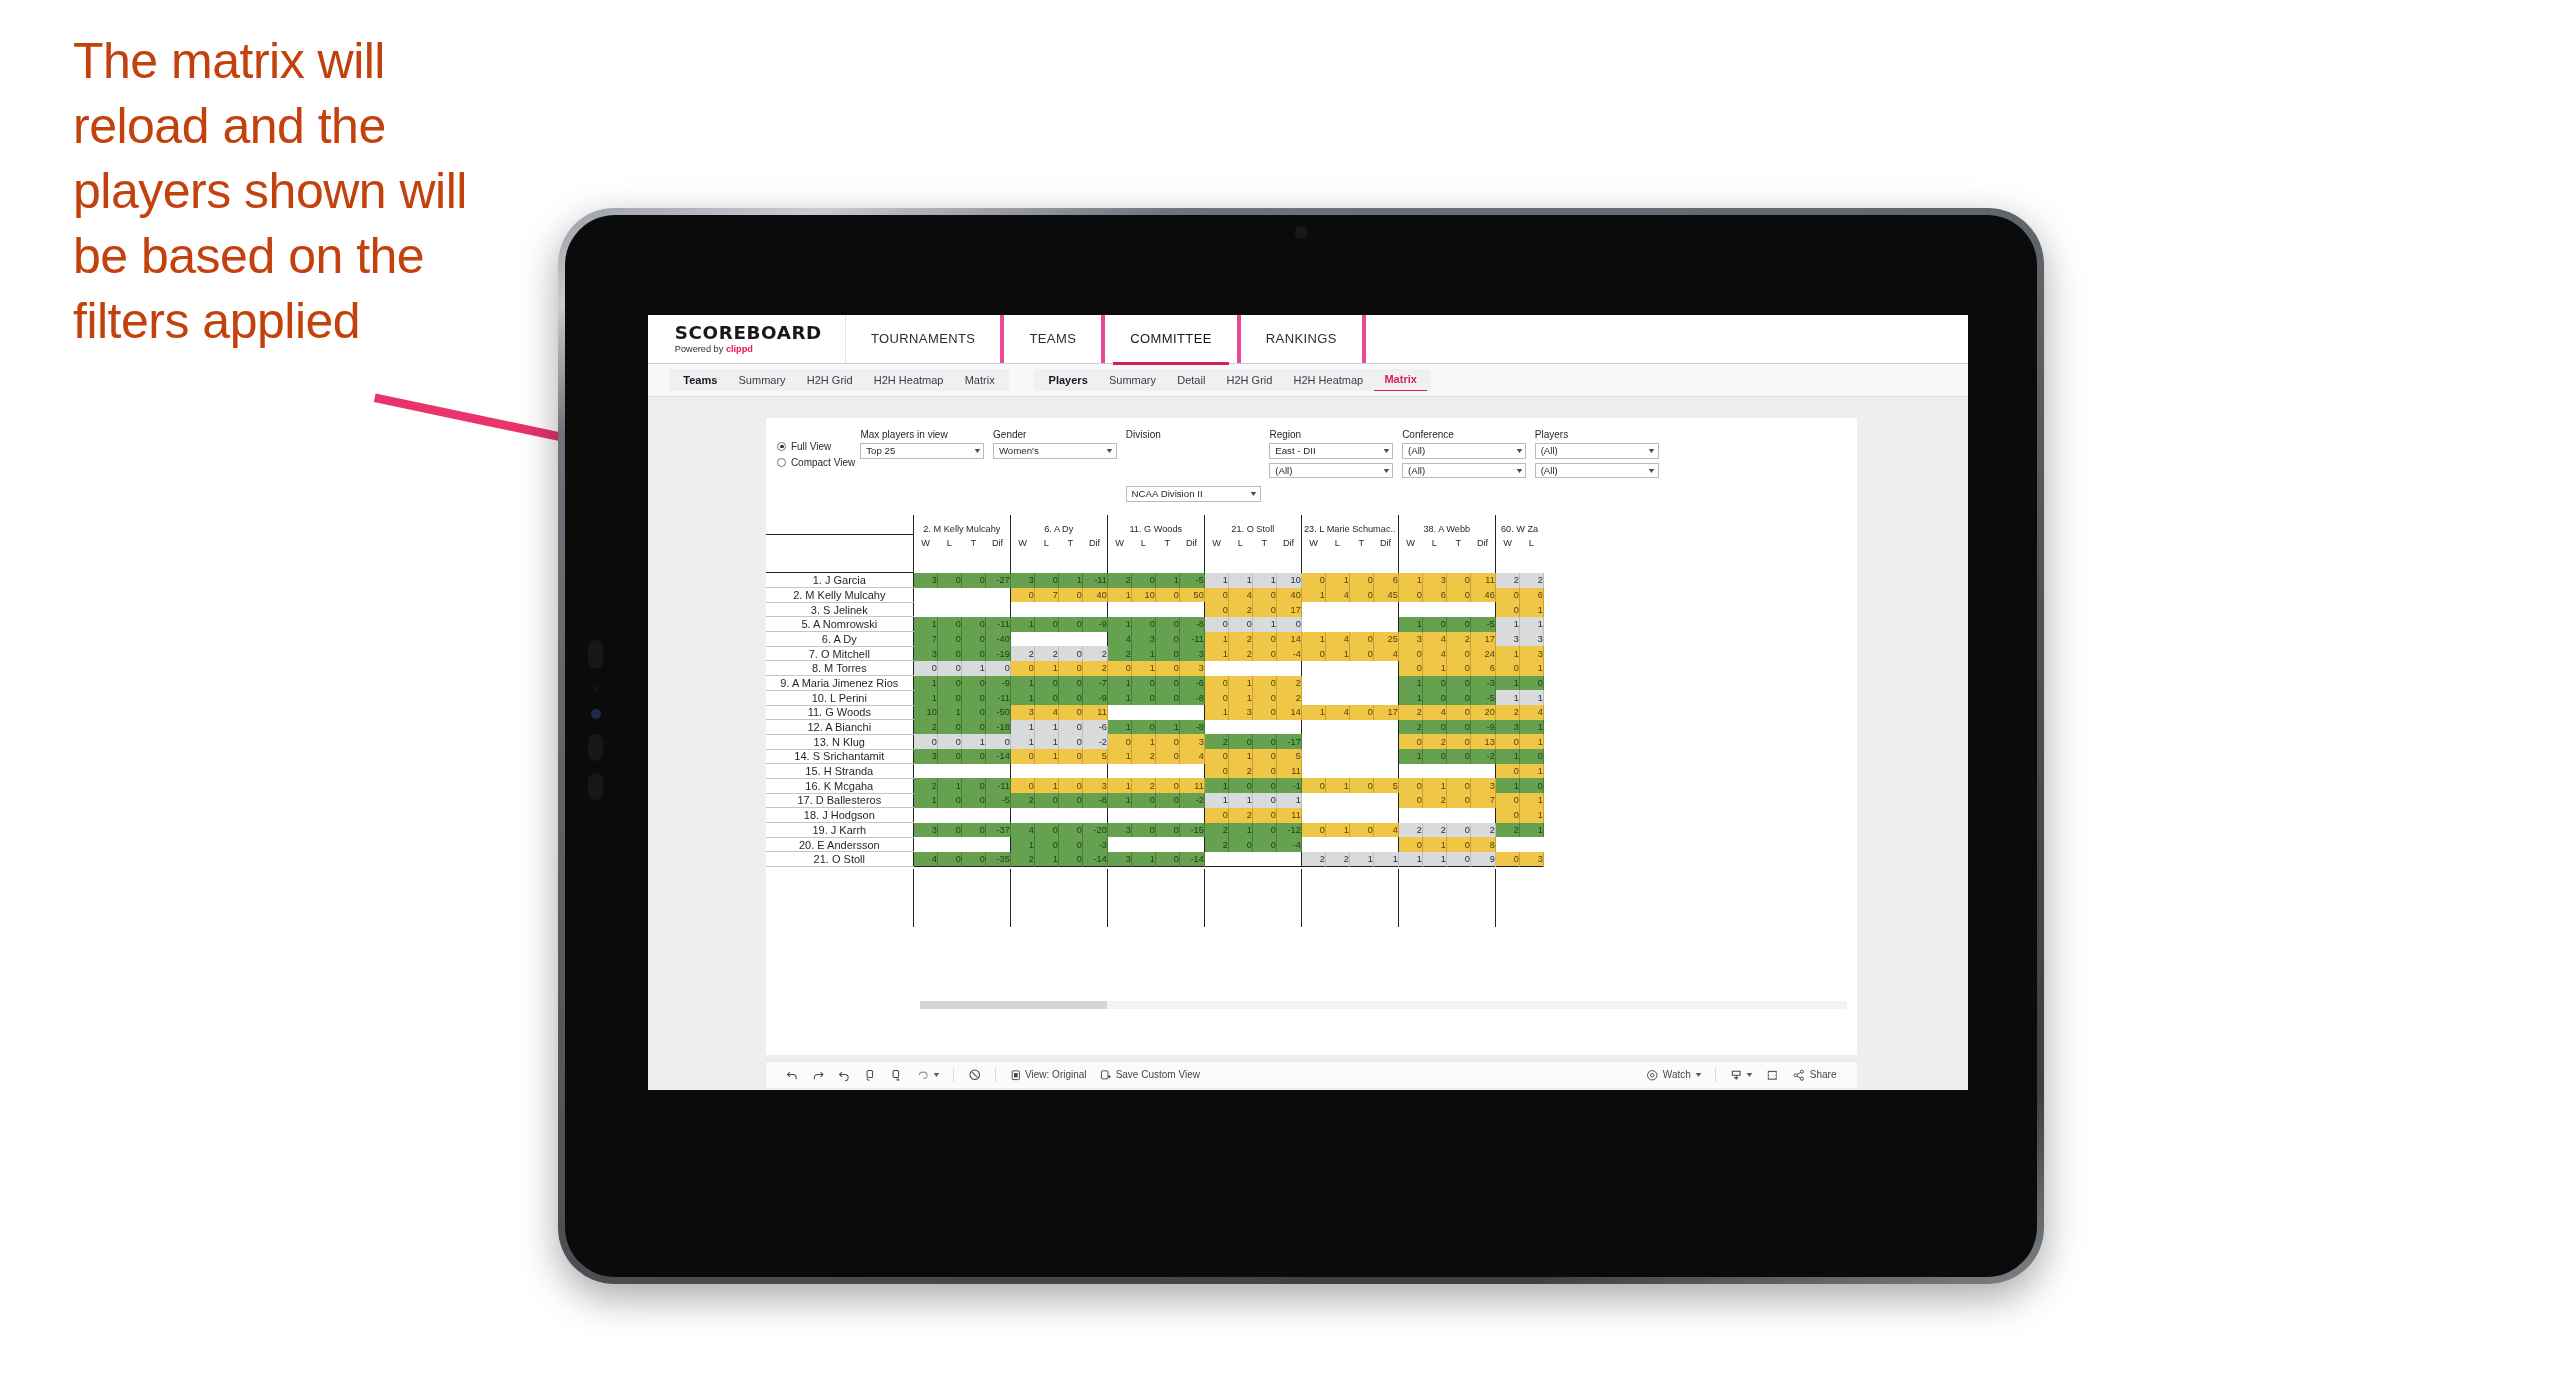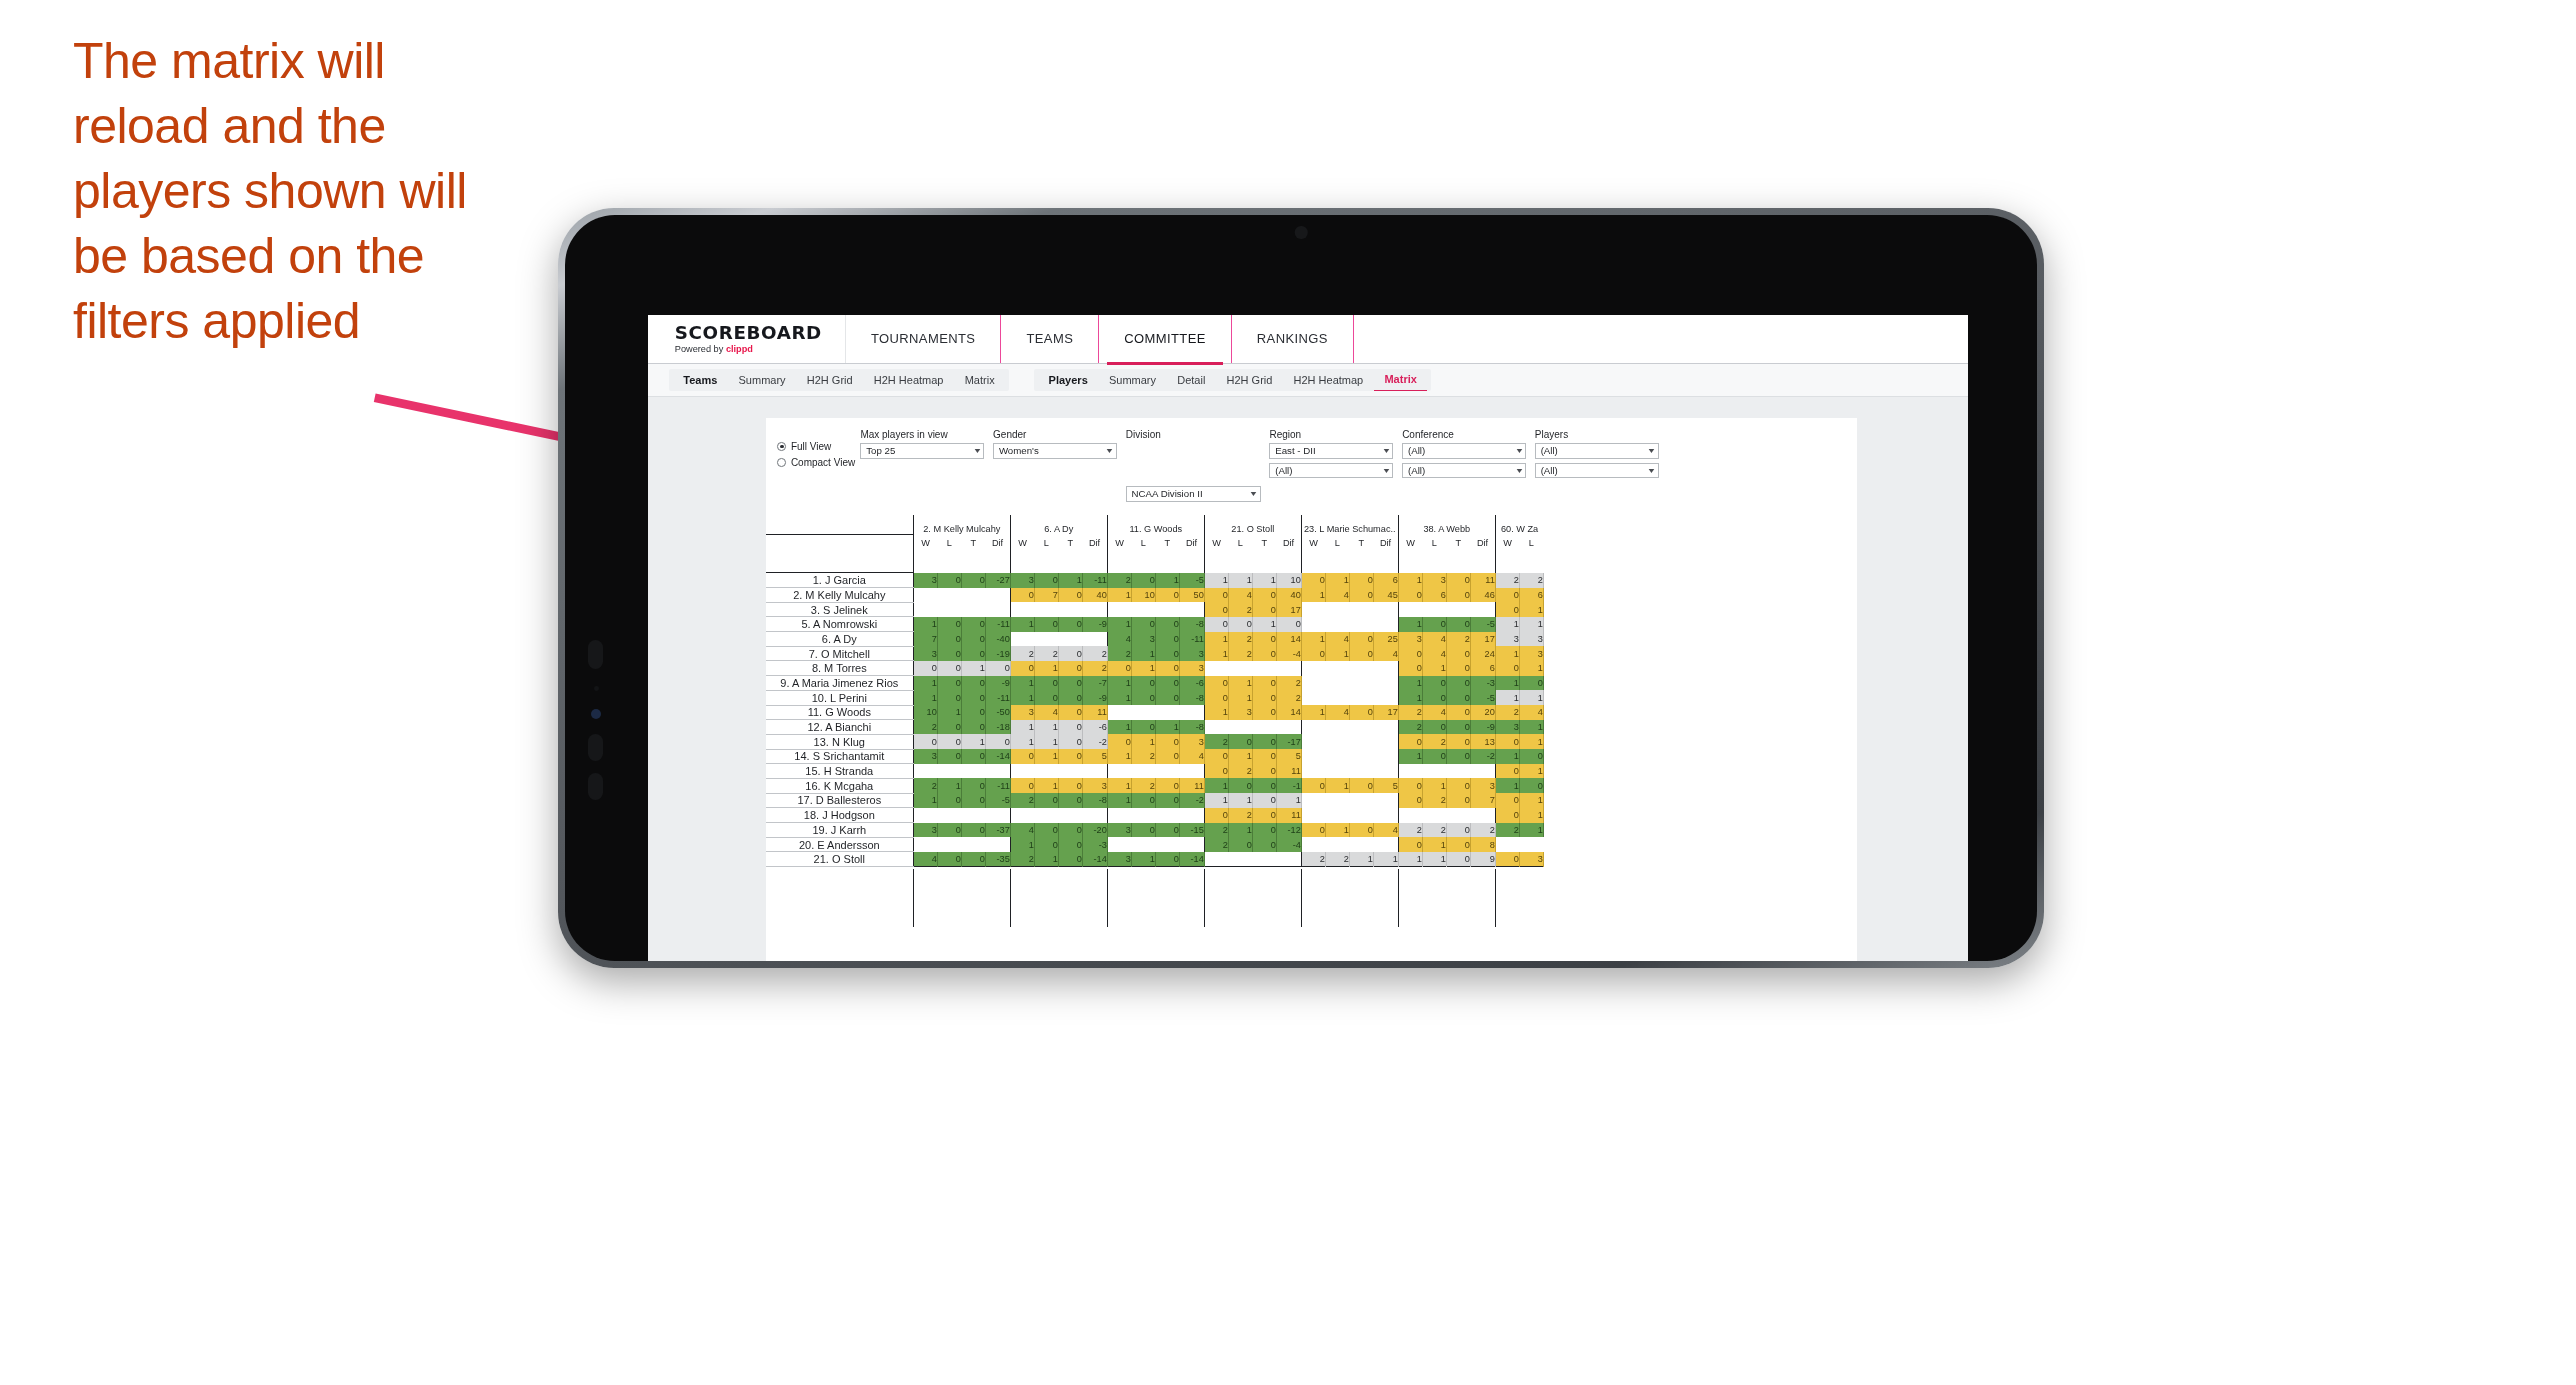--- a/index.html
+++ b/index.html
@@ -16,21 +16,21 @@
     font-size:50px;line-height:1.30;color:#c2410c;
     font-family:"Liberation Sans", sans-serif;
     letter-spacing:-0.5px;
   }
 
   
   #arrow{position:absolute;left:367px;top:386px;width:598px;height:174px;pointer-events:none;}
 
   
   #tablet{
-    position:absolute;left:558px;top:208px;width:1486px;height:760px;
+    position:absolute;left:558px;top:208px;width:1486px;height:1076px;
     border-radius:56px;
     background:linear-gradient(160deg,#9aa0a6 0%,#c9ccd1 6%,#6e7479 14%,#55595e 50%,#3c4045 88%,#7d8287 100%);
     padding:6.8px;
     box-sizing:border-box;
     box-shadow:0 13.5px 39px rgba(0,0,0,.34);
   }
   #tablet-inner{
     width:100%;height:100%;border-radius:50px;background:#0b0b0c;
     box-sizing:border-box;padding:0;position:relative;overflow:hidden;
   }
@@ -52,21 +52,21 @@
   #app-header{height:48px;background:#ffffff;display:flex;align-items:center;
     border-bottom:1.9px solid #c9ccd1;position:relative;}
   #brand{padding:0 23px 0 27px;display:flex;flex-direction:column;justify-content:center;
     border-right:1px solid #e4e6e8;height:100%;box-sizing:border-box;}
   #brand-title{font-family:"DejaVu Sans", sans-serif;font-weight:bold;font-size:18.3px;
     letter-spacing:0.6px;color:#16181d;line-height:1;}
   #brand-sub{font-size:9.2px;color:#2a2d33;margin-top:2.9px;line-height:1;}
   #brand-sub .clippd{color:#e8174c;font-weight:bold;}
   .topnav{display:flex;align-items:stretch;height:100%;}
   .topnav-item{display:flex;align-items:center;padding:12px 25px;font-size:13px;
-    color:#2a2d33;letter-spacing:0.4px;border-right:1px solid #ec4899;cursor:pointer;
+    color:#2a2d33;letter-spacing:0.4px;border-right:4px solid #ec4899;cursor:pointer;
     position:relative;height:100%;box-sizing:border-box;}
   .topnav-item.active{color:#16181d;}
   .topnav-item.active::after{content:"";position:absolute;left:7.7px;right:7.7px;bottom:-1.9px;
     height:2.9px;background:#d81f5a;}
 
   
   #subnav{height:32px;background:#f7f8f9;display:flex;align-items:center;
     border-bottom:1px solid #dcdfe2;padding-left:21px;gap:0;}
   .subgroup{display:flex;align-items:center;height:22px;background:#eef0f2;border-radius:1.9px;
     padding:0 3.9px;}

